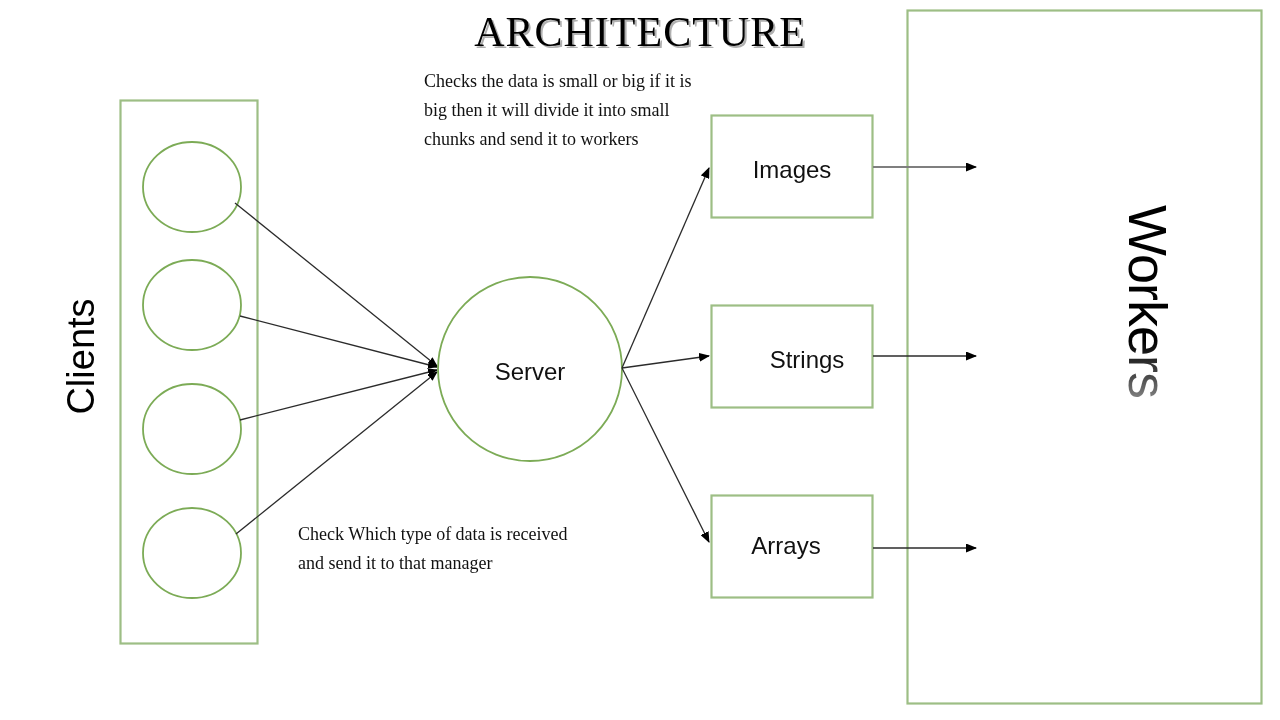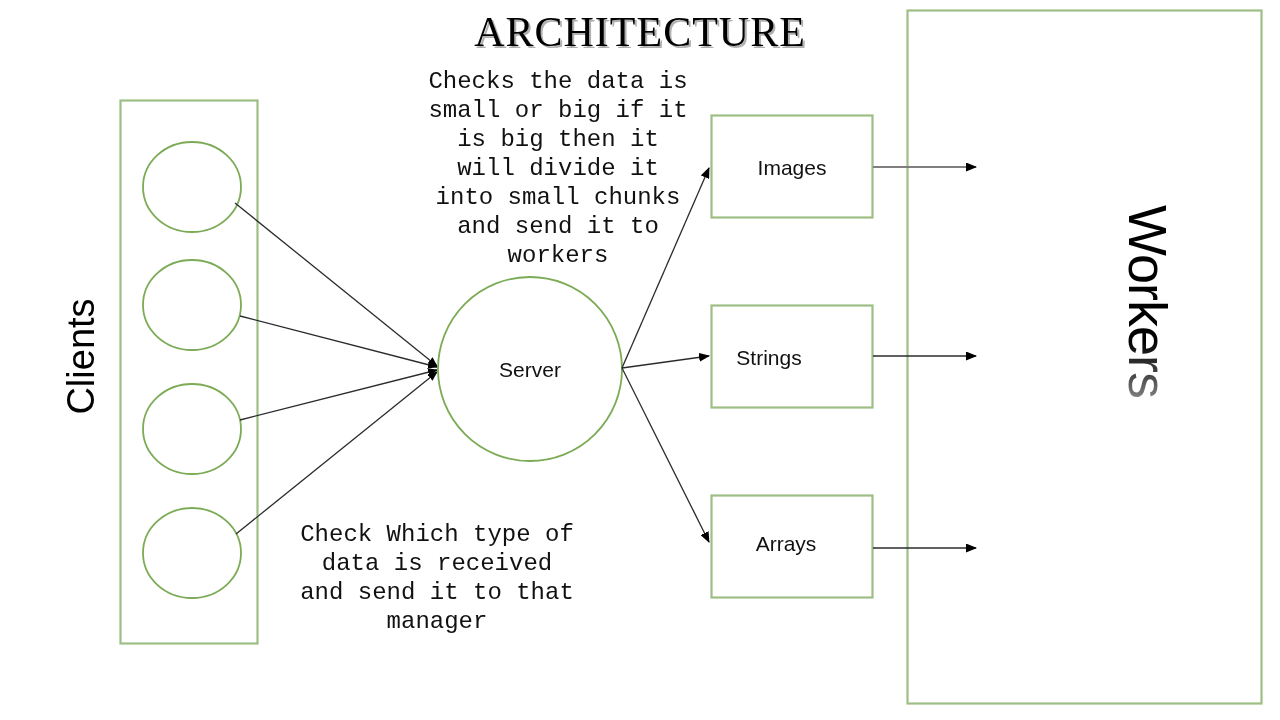--- a/index.html
+++ b/index.html
@@ -40,49 +40,48 @@
     left: 0;
     top: 0;
     width: 1280px;
     height: 720px;
   }
 
   
   .note {
     position: absolute;
     color: #111111;
-    font-size: 24px;
+    font-size: 18px;
     line-height: 29px;
-    font-family: Liberation Mono, monospace;
+    font-family: Liberation Serif, serif;
     white-space: pre-wrap;
-    text-align: center;
   }
   #note-top {
     left: 424px;
     top: 67px;
     width: 268px;
   }
   #note-bottom {
     left: 298px;
     top: 520px;
     width: 278px;
   }
 
   
   .node-label {
     position: absolute;
     color: #111111;
-    font-size: 21px;
+    font-size: 24px;
     font-family: "Liberation Sans", sans-serif;
     text-align: center;
     white-space: nowrap;
   }
   #server-label { left: 430px; top: 358px; width: 200px; }
   #label-images  { left: 711px; top: 156px; width: 162px; }
-  #label-strings { left: 688px; top: 346px; width: 162px; }
+  #label-strings { left: 726px; top: 346px; width: 162px; }
   #label-arrays  { left: 711px; top: 532px; width: 150px; }
 
   
   #clients-label {
     position: absolute;
     left: -4px;
     top: 335px;
     width: 170px;
     text-align: center;
     transform: rotate(-90deg);

